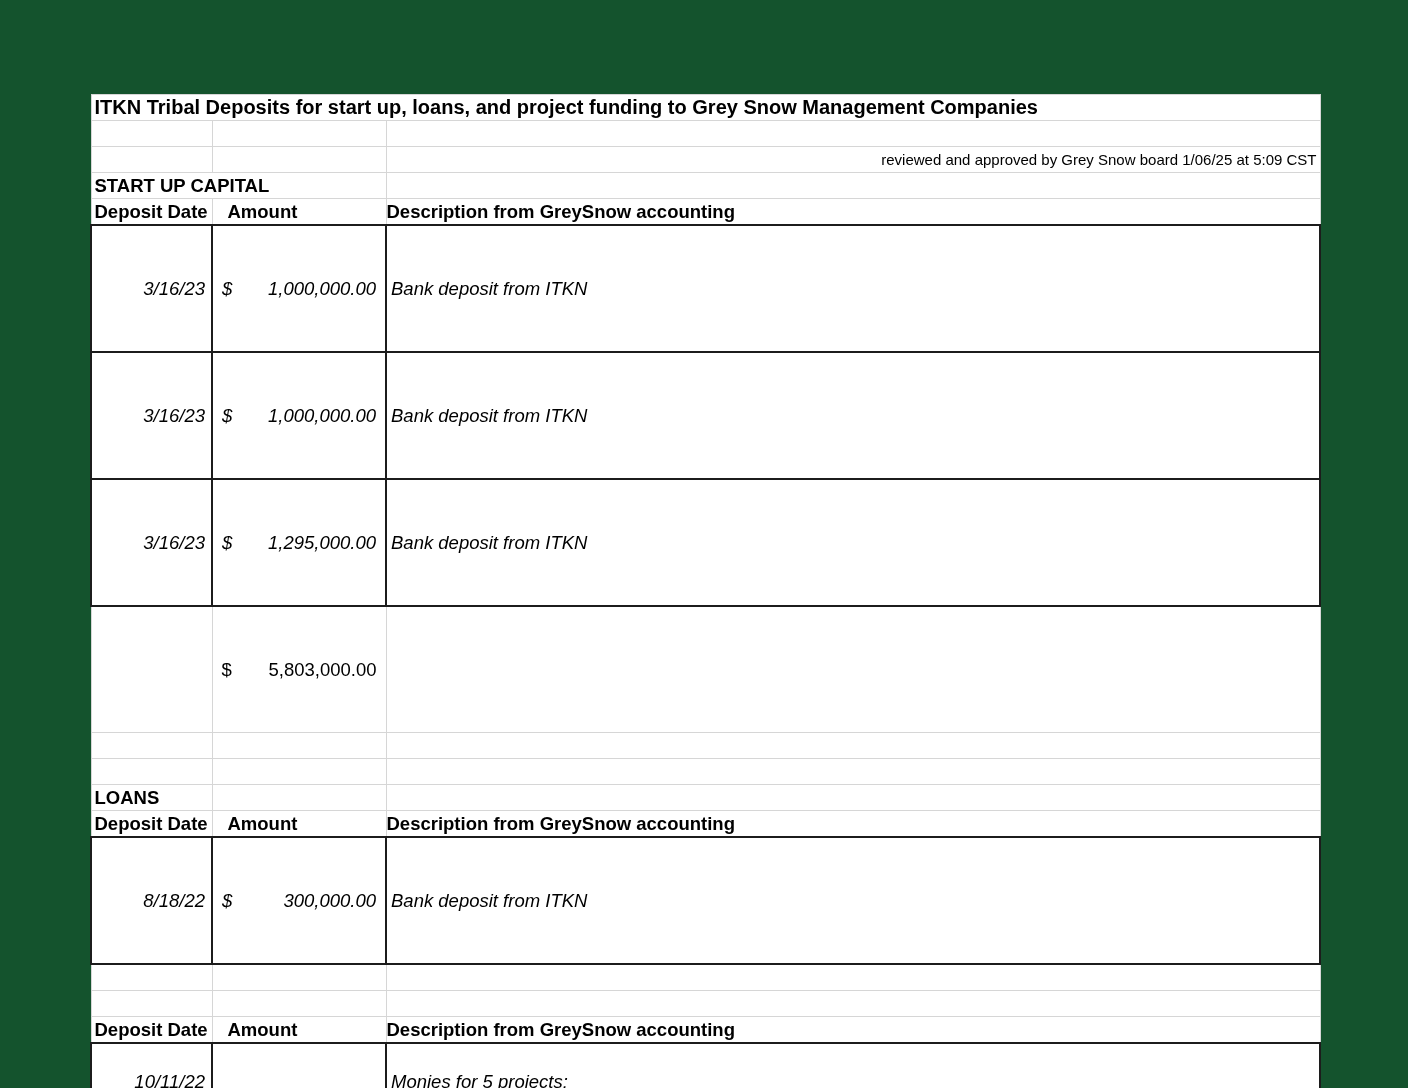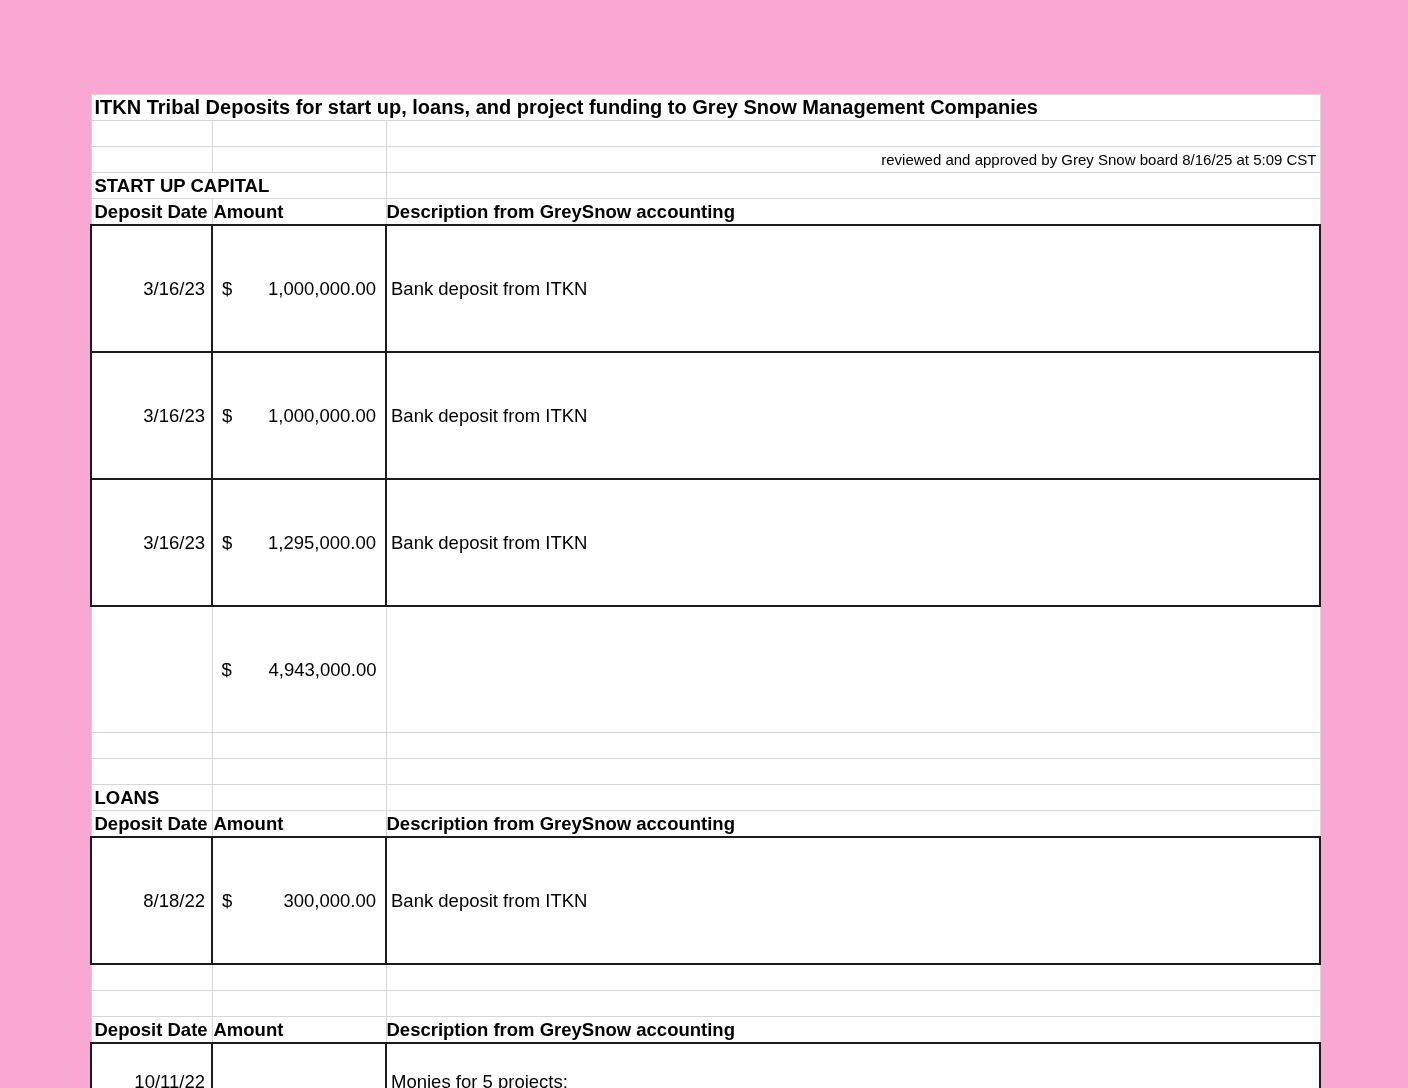--- a/index.html
+++ b/index.html
@@ -8,21 +8,21 @@
     background: #ffffff;
     width: 1408px;
     height: 1088px;
     font-family: "Liberation Sans", sans-serif;
     color: #000000;
   }
   .page {
     position: relative;
     width: 1408px;
     height: 1088px;
-    background: #f9a8d4;
+    background: #14532d;
     overflow: hidden;
   }
   table.sheet {
     position: absolute;
     left: 90px;
     top: 94px;
     width: 1229px;
     border-collapse: collapse;
     table-layout: fixed;
   }
@@ -30,31 +30,31 @@
     border: 1px solid #d6d6d6;
     height: 25px;
     padding: 0;
     font-size: 18.5px;
     line-height: 25px;
     vertical-align: middle;
     white-space: pre;
     overflow: hidden;
     background: #ffffff;
   }
-  tr.dk td { border: 2px solid #1c1c1c; }
+  tr.dk td { border: 2px solid #1c1c1c; font-style: italic; }
   td.title-cell {
     font-weight: bold;
     font-size: 20px;
     padding-left: 3px;
   }
   td.heading { font-weight: bold; padding-left: 3px; }
   td.hdr { font-weight: bold; }
   .pl3 { padding-left: 3px; }
   .pl4 { }
-  .pl9 { padding-left: 1px; }
+  .pl9 { padding-left: 15px; }
   td.date { text-align: right; padding-right: 6px; }
   td.amt { padding: 0 9px; }
   .amtbox { display: flex; justify-content: space-between; width: 100%; }
   td.desc { padding-left: 4px; }
   td.right { text-align: right; padding-right: 3px; }
   td.small { font-size: 15px; }
 </style>
 </head>
 <body>
 
@@ -73,21 +73,21 @@
 
     <tr>
       <td></td>
       <td></td>
       <td></td>
     </tr>
 
     <tr>
       <td></td>
       <td></td>
-      <td class="right small">reviewed and approved by Grey Snow board 8/16/25 at 5:09 CST</td>
+      <td class="right small">reviewed and approved by Grey Snow board 1/06/25 at 5:09 CST</td>
     </tr>
 
     <tr>
       <td colspan="2" class="heading">START UP CAPITAL</td>
       <td></td>
     </tr>
 
     <tr>
       <td class="hdr pl3">Deposit Date</td>
       <td class="hdr pl9">Amount</td>
@@ -112,21 +112,21 @@
       <td class="date">3/16/23</td>
       <td class="amt">
         <div class="amtbox"><span>$</span><span>1,295,000.00</span></div>
       </td>
       <td class="desc">Bank deposit from ITKN</td>
     </tr>
 
     <tr>
       <td></td>
       <td class="amt">
-        <div class="amtbox"><span>$</span><span>4,943,000.00</span></div>
+        <div class="amtbox"><span>$</span><span>5,803,000.00</span></div>
       </td>
       <td></td>
     </tr>
 
     <tr>
       <td></td>
           <td></td>
           <td></td>
     </tr>
     <tr>

